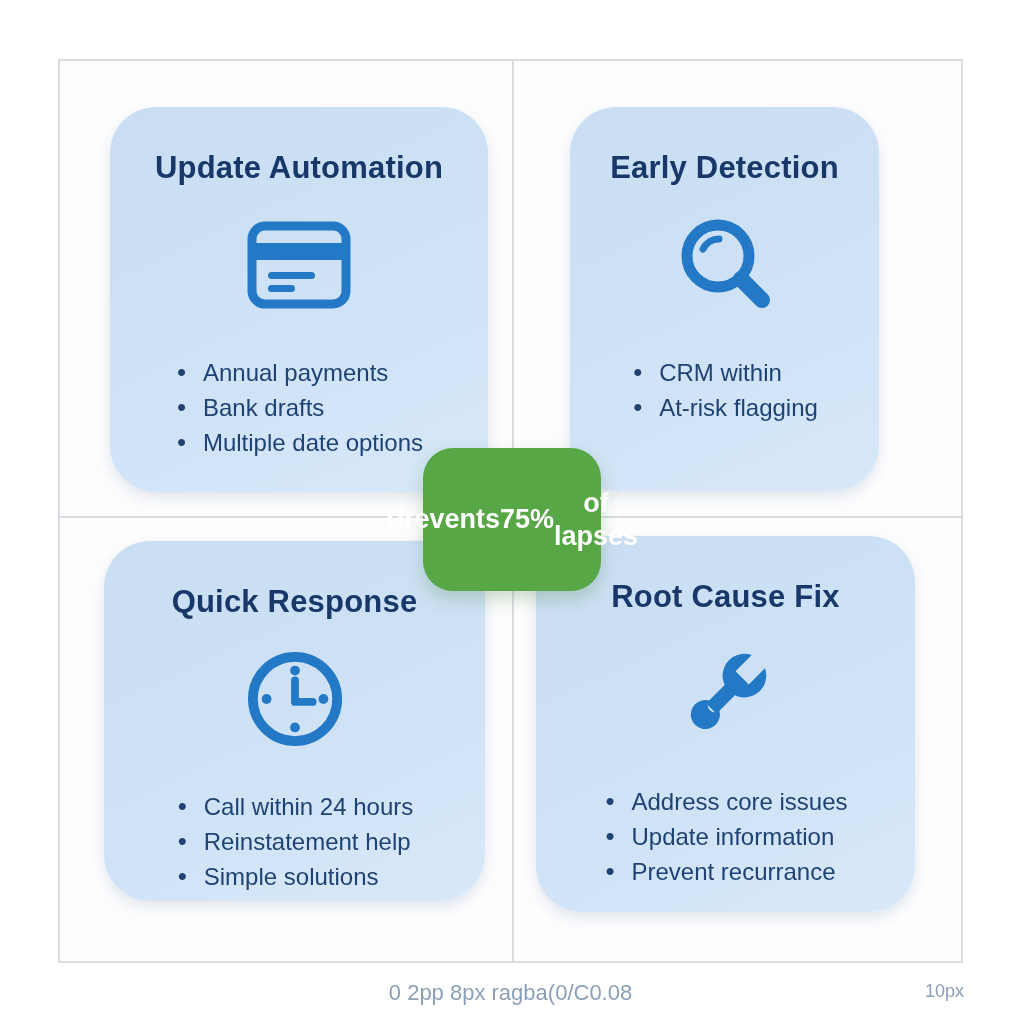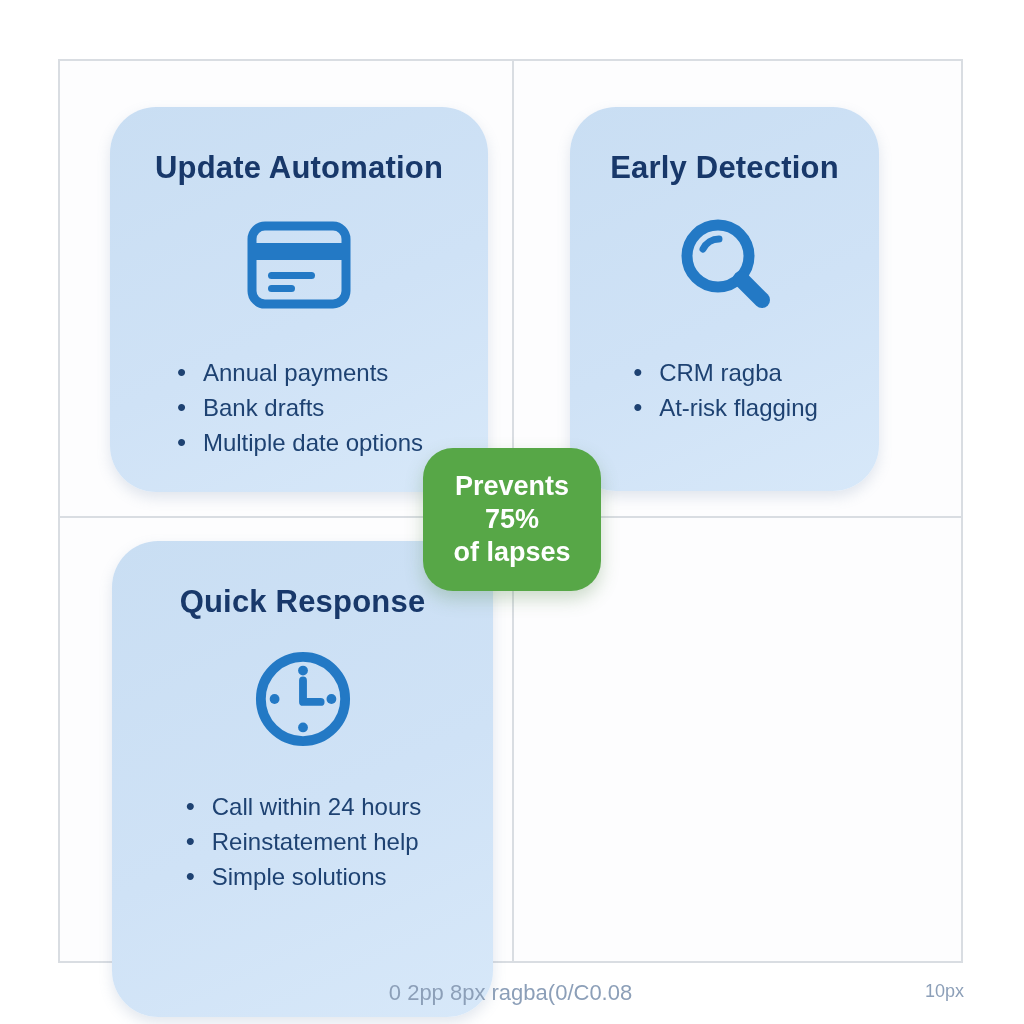--- a/index.html
+++ b/index.html
@@ -42,21 +42,21 @@
     border-radius: 46px;
     background: linear-gradient(155deg, #c9def3 0%, var(--card_bg, #cfe2f6) 55%, #d7e8f9 100%);
     box-shadow: 0 6px 14px rgba(110, 135, 170, 0.20);
     display: flex;
     flex-direction: column;
     align-items: center;
     box-sizing: border-box;
   }
   .card-tl { left: 110px; top: 107px; width: 378px; height: 385px; }
   .card-tr { left: 570px; top: 107px; width: 309px; height: 384px; }
-  .card-bl { left: 112px; top: 541px; width: 381px; height: 476px; }
+  .card-bl { left: 104px; top: 541px; width: 381px; height: 360px; }
   .card-br { left: 536px; top: 536px; width: 379px; height: 376px; }
   .card-title {
     margin: 42px 0 0 0;
     font-size: 31px;
     line-height: 38px;
     font-weight: 700;
     color: var(--title_navy, #18386a);
     letter-spacing: 0.2px;
     text-align: center;
   }
@@ -90,21 +90,21 @@
   }
   
   .badge {
     position: absolute;
     left: 423px; top: 448px;
     width: 178px; height: 143px;
     border-radius: 30px;
     background: var(--badge_green, #57a747);
     box-shadow: 0 8px 18px rgba(90, 140, 80, 0.30);
     display: flex;
-    flex-direction: column;
+    flex-direction: row;
     align-items: center;
     justify-content: center;
     z-index: 5;
   }
   .badge span {
     display: block;
     color: #ffffff;
     font-weight: 700;
     font-size: 27px;
     line-height: 33px;
@@ -156,21 +156,21 @@
   <section class="card card-tr">
     <h2 class="card-title">Early Detection</h2>
     <div class="icon-box">
       <svg class="icon-svg" width="104" height="104" viewBox="0 0 104 104">
         <circle cx="45" cy="43" r="31" fill="none" stroke="#2379c5" stroke-width="11"></circle>
         <path d="M30 36 A 18 18 0 0 1 46 26" fill="none" stroke="#2379c5" stroke-width="7" stroke-linecap="round"></path>
         <line x1="68" y1="66" x2="89" y2="87" stroke="#2379c5" stroke-width="16" stroke-linecap="round"></line>
       </svg>
     </div>
     <ul class="bullets">
-      <li>CRM ragba</li>
+      <li>CRM within</li>
       <li>At-risk flagging</li>
     </ul>
   </section>
 
   <section class="card card-bl">
     <h2 class="card-title">Quick Response</h2>
     <div class="icon-box">
       <svg class="icon-svg" width="98" height="98" viewBox="0 0 100 100">
         <circle cx="50" cy="50" r="43" fill="none" stroke="#2379c5" stroke-width="10"></circle>
         <circle cx="50" cy="21" r="5" fill="#2379c5"></circle>
@@ -180,20 +180,37 @@
         <path d="M50 31 L50 53 L68 53" fill="none" stroke="#2379c5" stroke-width="8" stroke-linecap="round" stroke-linejoin="round"></path>
       </svg>
     </div>
     <ul class="bullets">
       <li>Call within 24 hours</li>
       <li>Reinstatement help</li>
       <li>Simple solutions</li>
     </ul>
   </section>
 
+  <section class="card card-br">
+    <h2 class="card-title">Root Cause Fix</h2>
+    <div class="icon-box">
+      <svg class="icon-svg" width="104" height="104" viewBox="0 0 100 100">
+        <g transform="rotate(45 50 50)">
+          <path fill="#2379c5" d="M41 6 L41 28 L59 28 L59 6 A 21 21 0 1 1 41 6 Z"></path>
+          <rect x="43" y="38" width="14" height="32" fill="#2379c5"></rect>
+          <path fill="#2379c5" fill-rule="evenodd" d="M50 64 A 14 14 0 1 1 49.9 64 Z M50 72 A 6.5 6.5 0 1 0 49.9 72 Z"></path>
+        </g>
+      </svg>
+    </div>
+    <ul class="bullets">
+      <li>Address core issues</li>
+      <li>Update information</li>
+      <li>Prevent recurrance</li>
+    </ul>
+  </section>
 
   <div class="badge">
     <span>Prevents</span>
     <span>75%</span>
     <span>of lapses</span>
   </div>
 
   <div class="caption">0 2pp 8px ragba(0/C0.08</div>
   <div class="right-note">10px</div>
 

